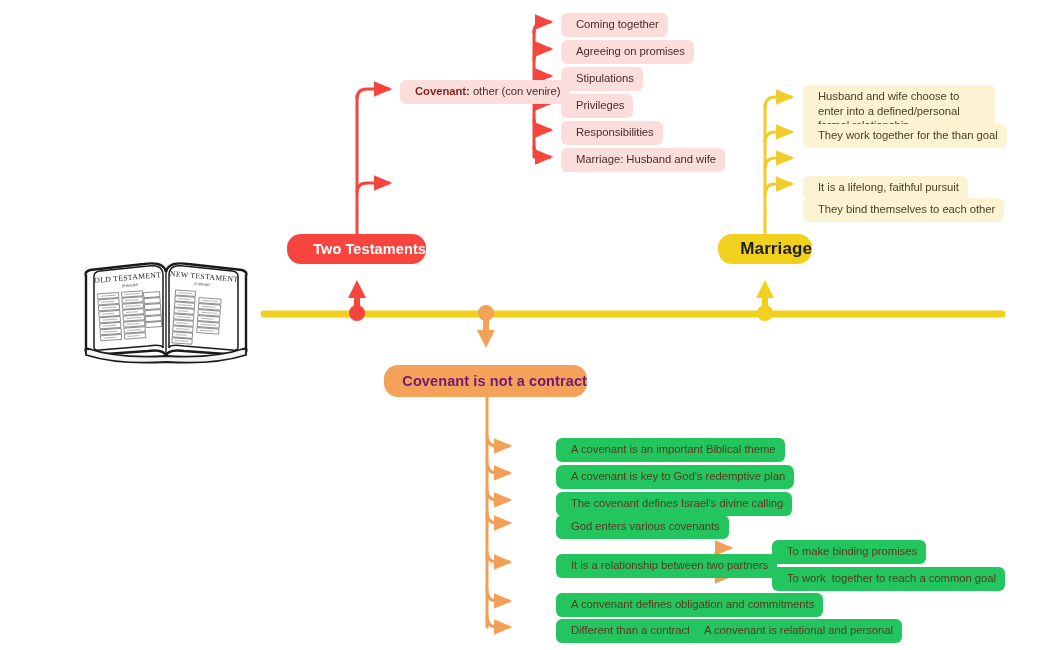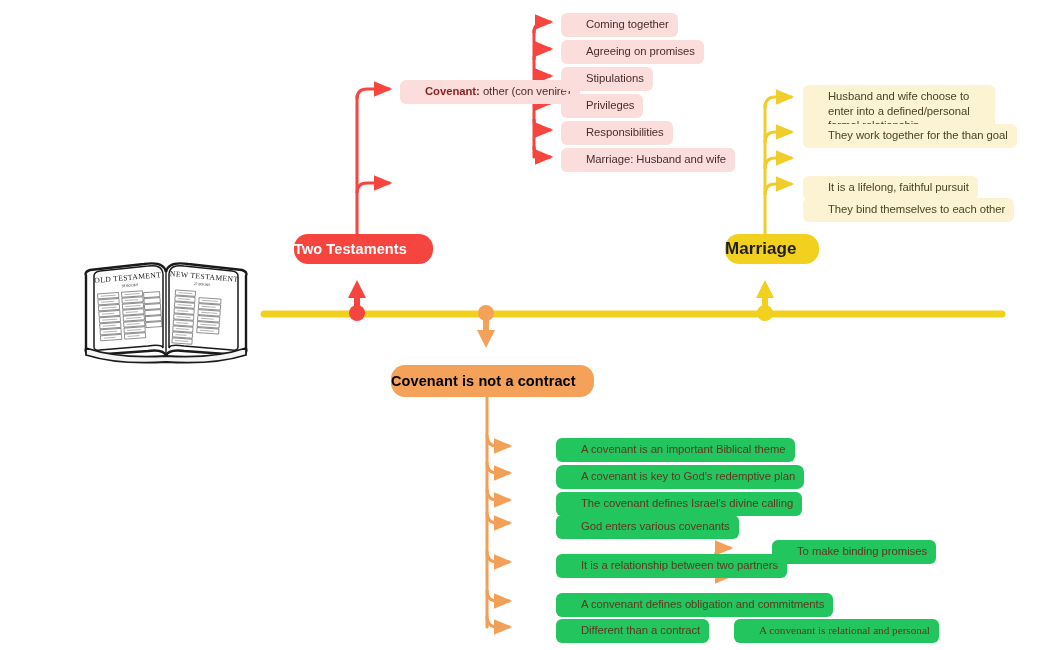--- a/index.html
+++ b/index.html
@@ -16,44 +16,43 @@
     overflow: hidden;
   }
   svg#wires {
     position: absolute; left: 0; top: 0;
     width: 1050px; height: 650px;
     pointer-events: none;
   }
   .pill {
     position: absolute;
     border-radius: 6px;
-    padding: 4px 9px 5px 25px;
+    padding: 4px 9px 5px 15px;
     font-size: 11.3px;
     line-height: 14.5px;
     white-space: nowrap;
     letter-spacing: -0.05px;
   }
   .pill.wrap { white-space: normal; }
   .pill-pink   { background: #fbdedc; color: #4a2c2a; }
   .pill-yellow { background: #fbf3d2; color: #4a4326; }
   .pill-orange { background: #22c55e; color: #5a3a20; margin-left: 32px; }
 
   .node {
     position: absolute;
     border-radius: 14px;
     font-weight: bold;
     letter-spacing: 0.1px;
     display: flex;
     align-items: center;
-    justify-content: flex-start;
+    justify-content: flex-end;
     white-space: nowrap;
-    margin-left: 7px;
   }
   .node-red    { background: #f6453f; color: #ffffff; }
-  .node-orange { background: #f4a259; color: #000000; }
+  .node-orange { background: #f4a259; color: #701a75; }
   .node-yellow { background: #f2d01e; color: #1d1d1b; }
 
   .bold-lead { font-weight: bold; color: #8a1f1a; }
 
   #bible { position: absolute; left: 78px; top: 252px; width: 176px; height: 116px; }
 </style>
 </head>
 <body>
 
 <div id="canvas">
@@ -229,16 +228,17 @@
 
   <div class="pill pill-orange" style="left:524px; top:438px;">A covenant is an important Biblical theme</div>
   <div class="pill pill-orange" style="left:524px; top:465px;border-radius:7px;">A covenant is key to God's redemptive plan</div>
   <div class="pill pill-orange" style="left:524px; top:492px;">The covenant defines Israel's divine calling</div>
   <div class="pill pill-orange" style="left:524px; top:515px;">God enters various covenants</div>
   <div class="pill pill-orange" style="left:524px; top:554px;">It is a relationship between two partners</div>
   <div class="pill pill-orange" style="left:524px; top:593px;">A convenant defines obligation and commitments</div>
   <div class="pill pill-orange" style="left:524px; top:619px;">Different than a contract</div>
 
   <div class="pill pill-orange" style="left:740px; top:540px;">To make binding promises</div>
-
-  <div class="pill pill-orange" style="left:702px; top:619px;font-family:Liberation Serif, serif;">A convenant is relational and personal</div>
+  <div class="pill pill-orange" style="left:740px; top:567px; white-space:pre;">To work  together to reach a common goal</div>
+
+  <div class="pill pill-orange" style="left:657px; top:619px;">A convenant is relational and personal</div>
 
 </div>
 
 </body></html>

